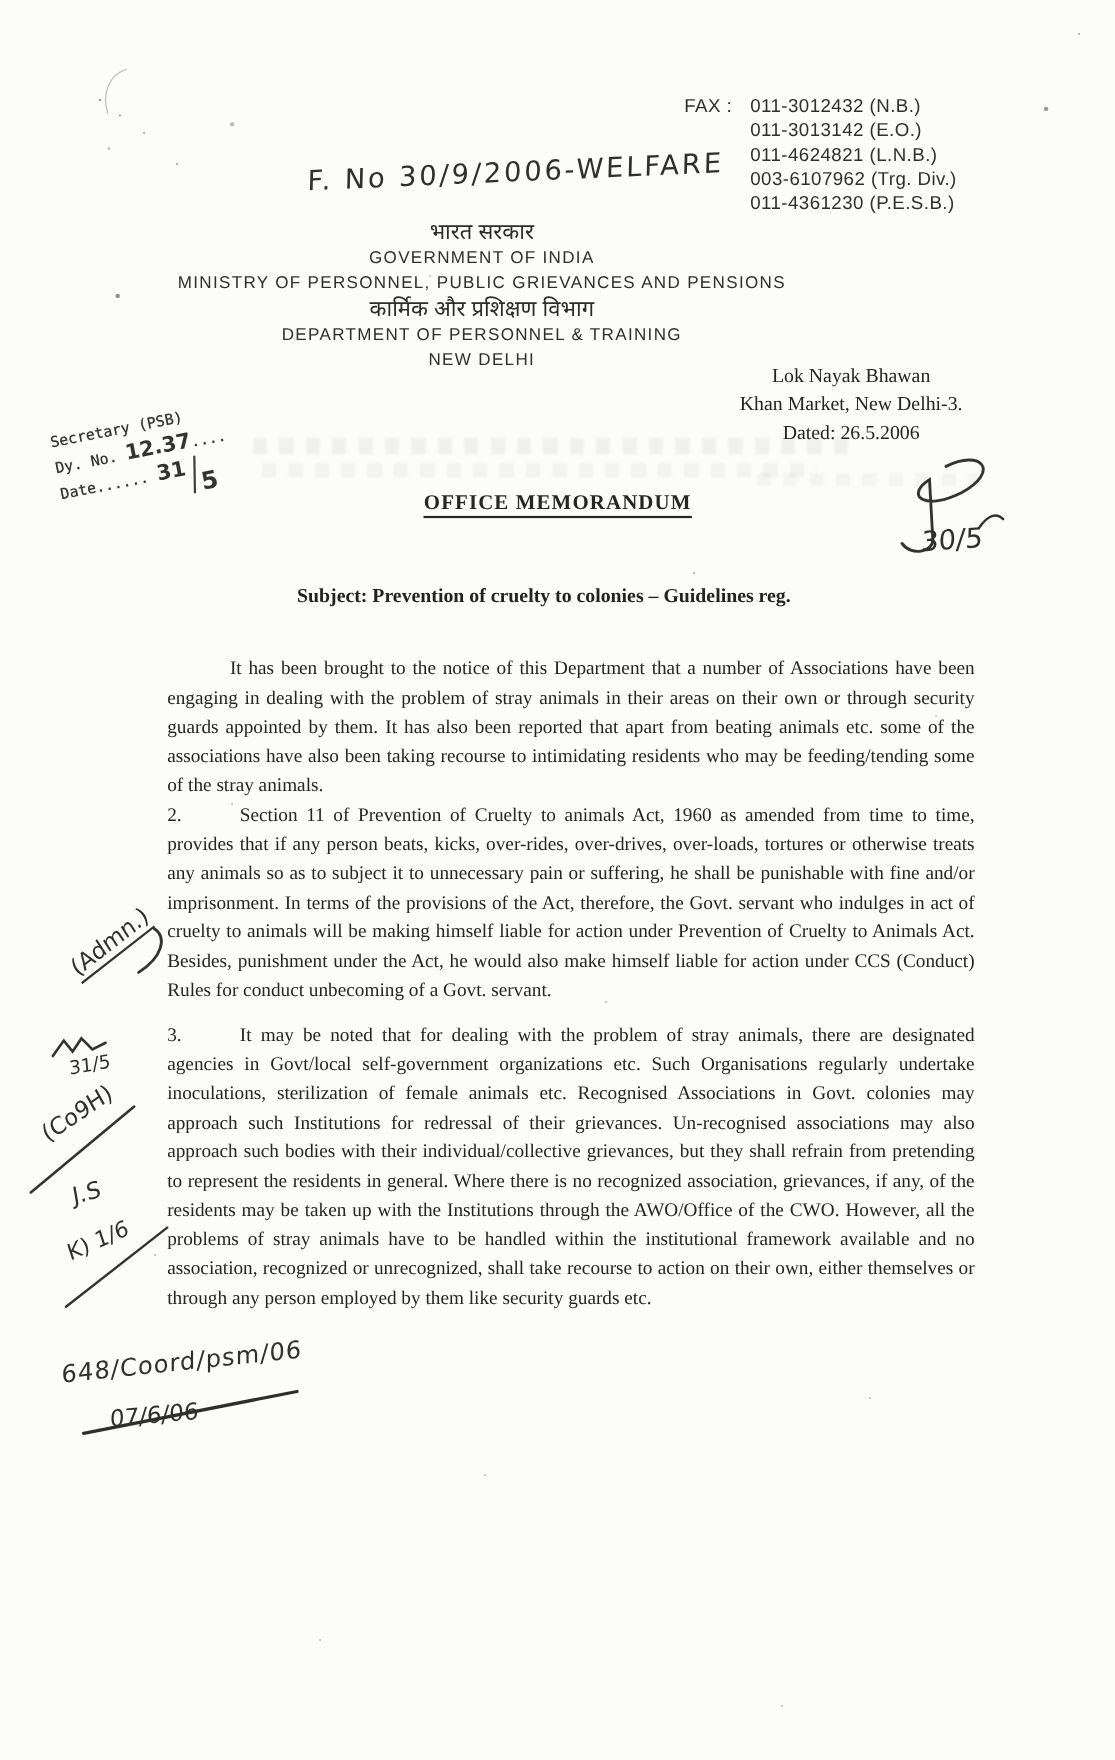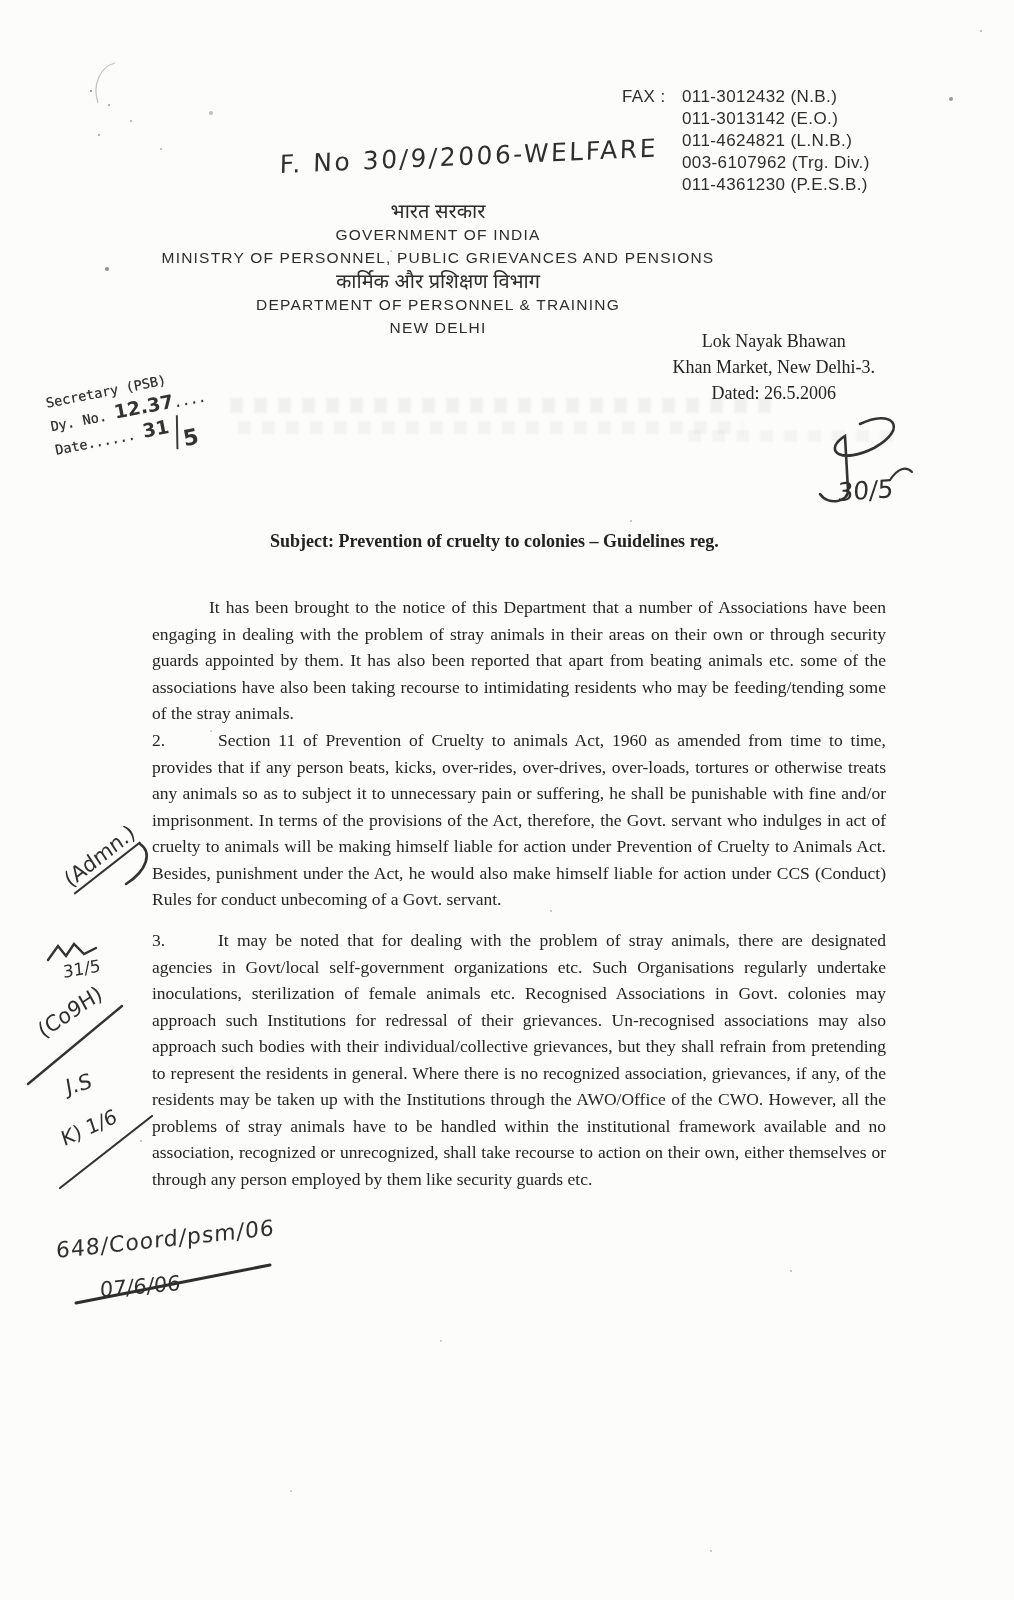--- a/index.html
+++ b/index.html
@@ -123,20 +123,23 @@
   </div>
 
   <div class="stamp">
     <div>Secretary (PSB)</div>
     <div><span>Dy. No.</span>
       <span class="hand-inline">12.37</span>....</div>
     <div><span>Date......</span>
       <span class="hand-inline">31</span><span class="stamp-slash"></span><span class="stamp-five">5</span></div>
   </div>
 
+  <div class="memo-title">
+    <span>OFFICE MEMORANDUM</span>
+  </div>
 
   <div class="sig-block">
     <svg width="125" height="100">
       <path d="M58 18 C 90 2, 108 22, 72 42 C 40 58, 22 46, 40 32 L 43 30 L 46 84 C 47 96, 26 100, 18 88" stroke="#333" stroke-width="2.6" fill="none" stroke-linecap="round"></path>
       <path d="M88 74 C 96 62, 104 60, 110 66" stroke="#333" stroke-width="2.2" fill="none" stroke-linecap="round"></path>
     </svg>
     <div class="hand sig-date">30/5</div>
   </div>
 
   <div class="subject-line">Subject: Prevention of cruelty to colonies – Guidelines reg.</div>

